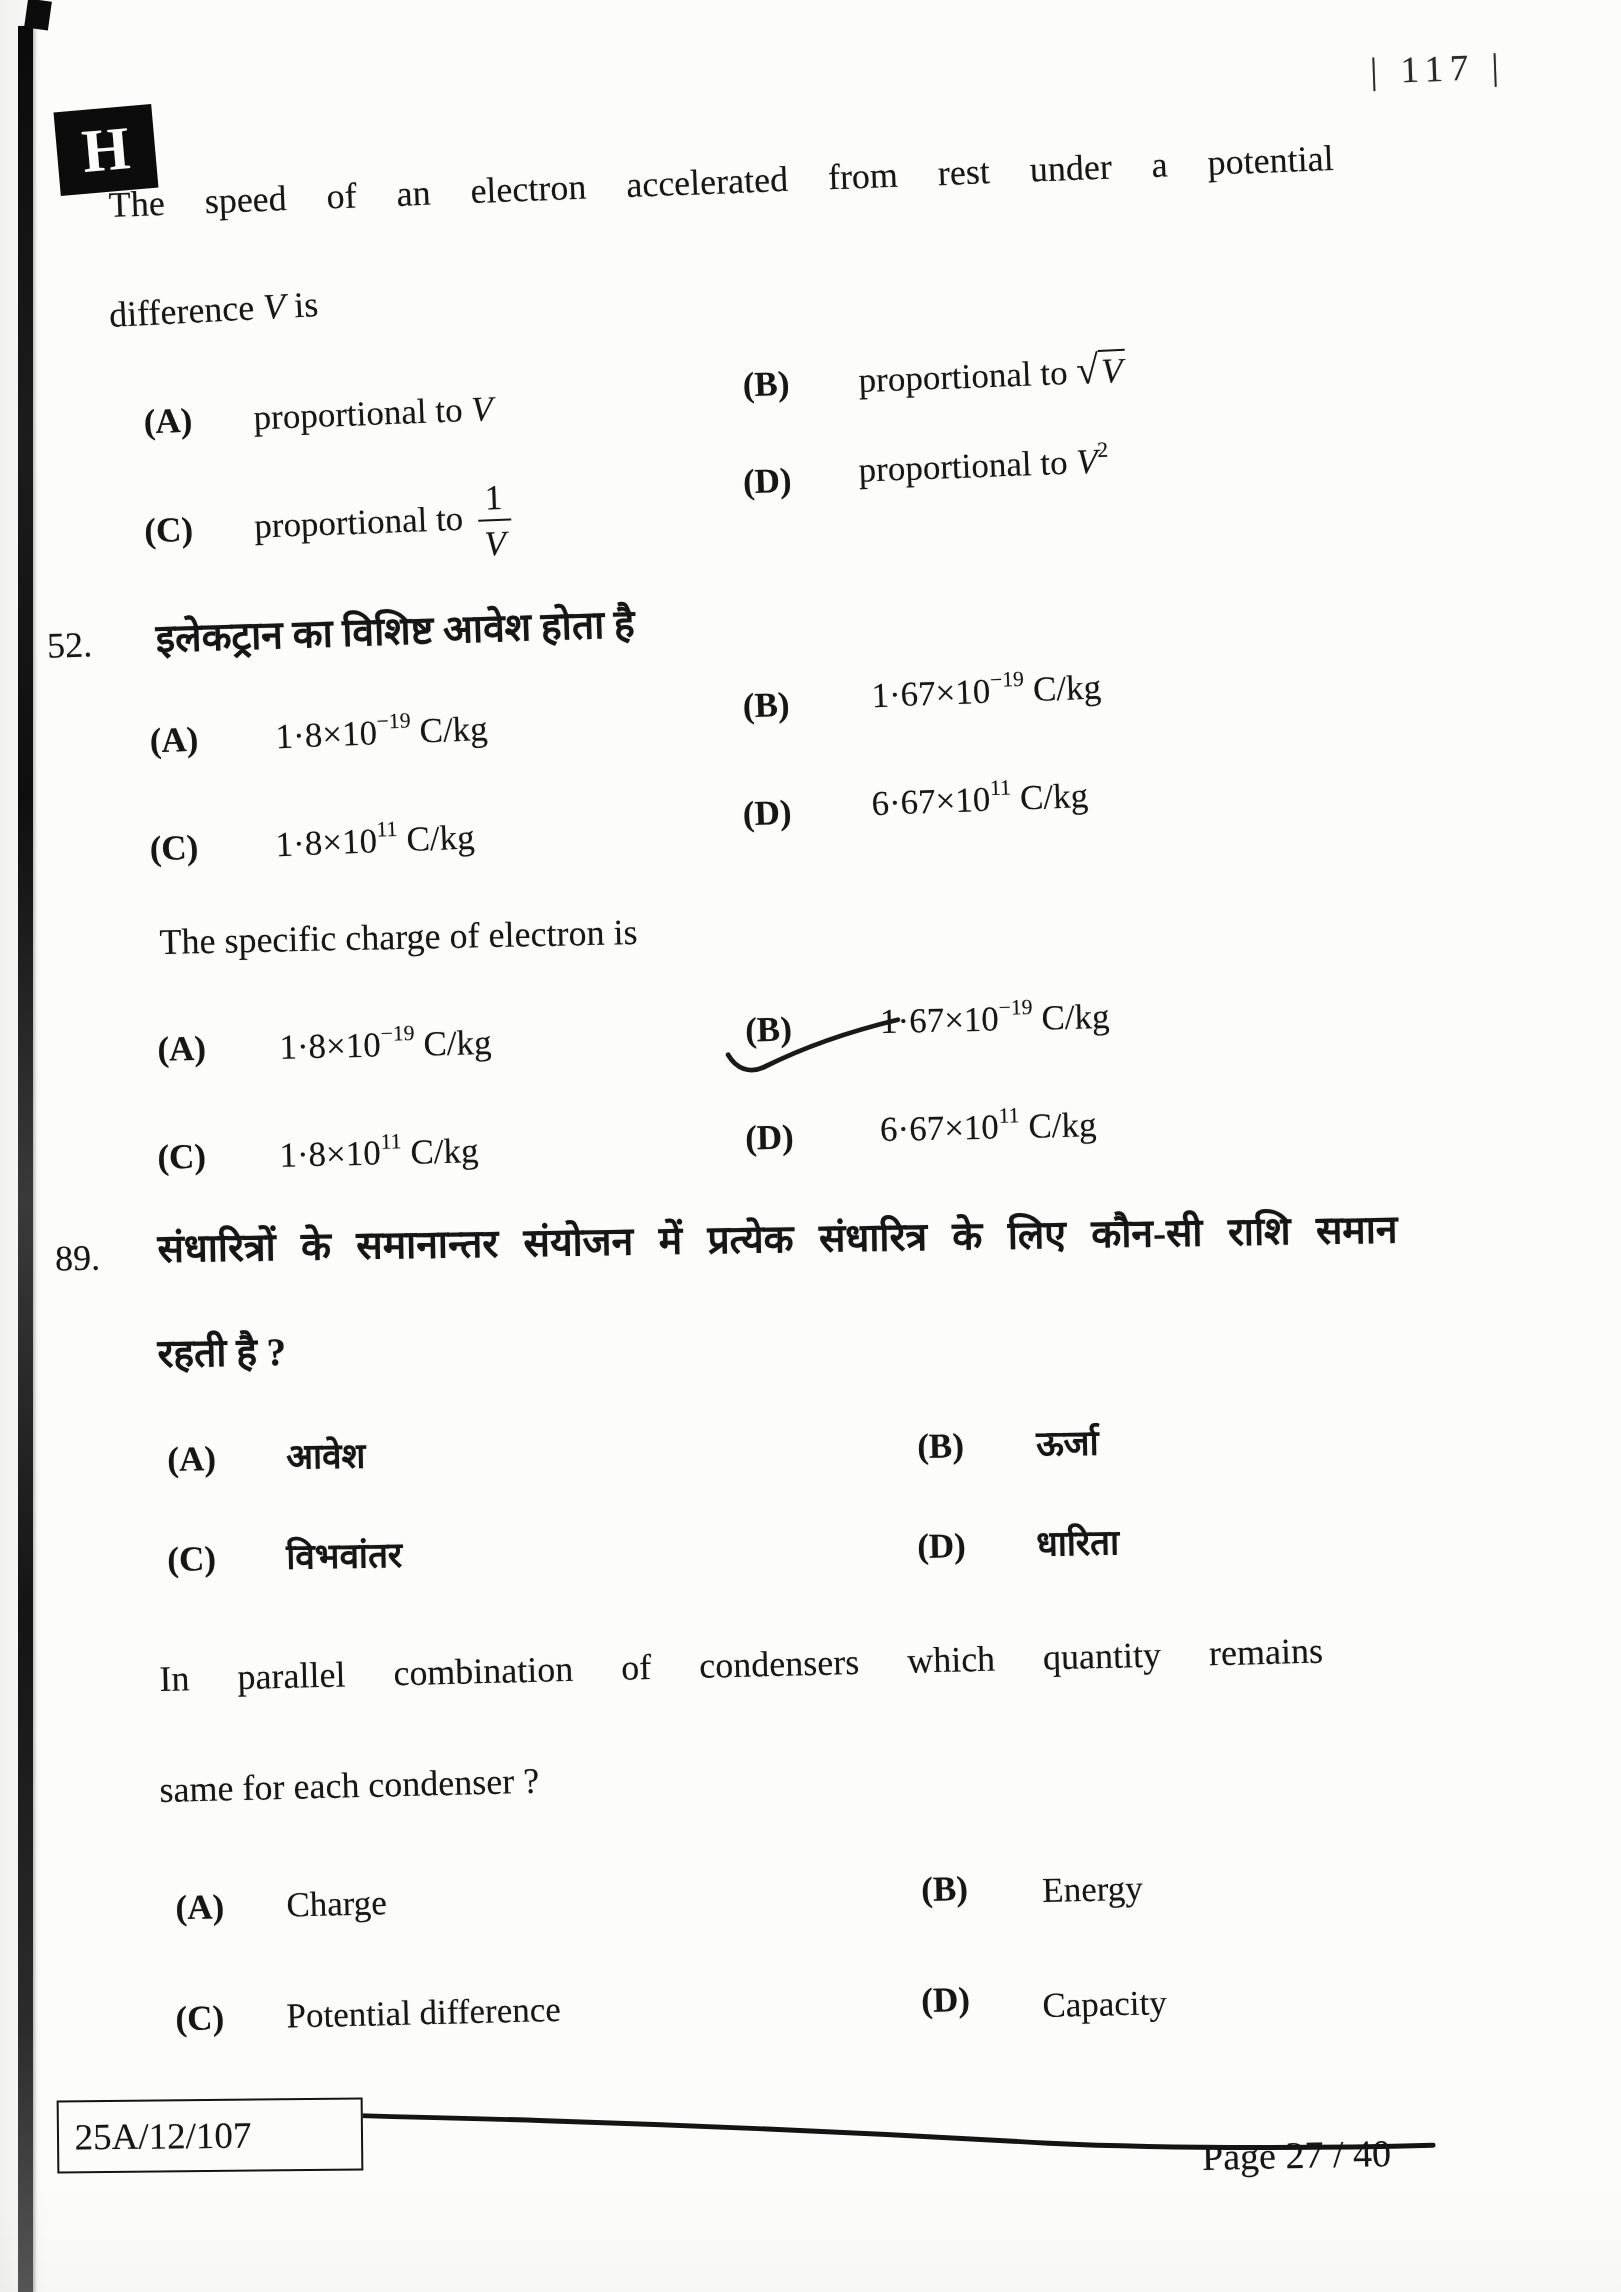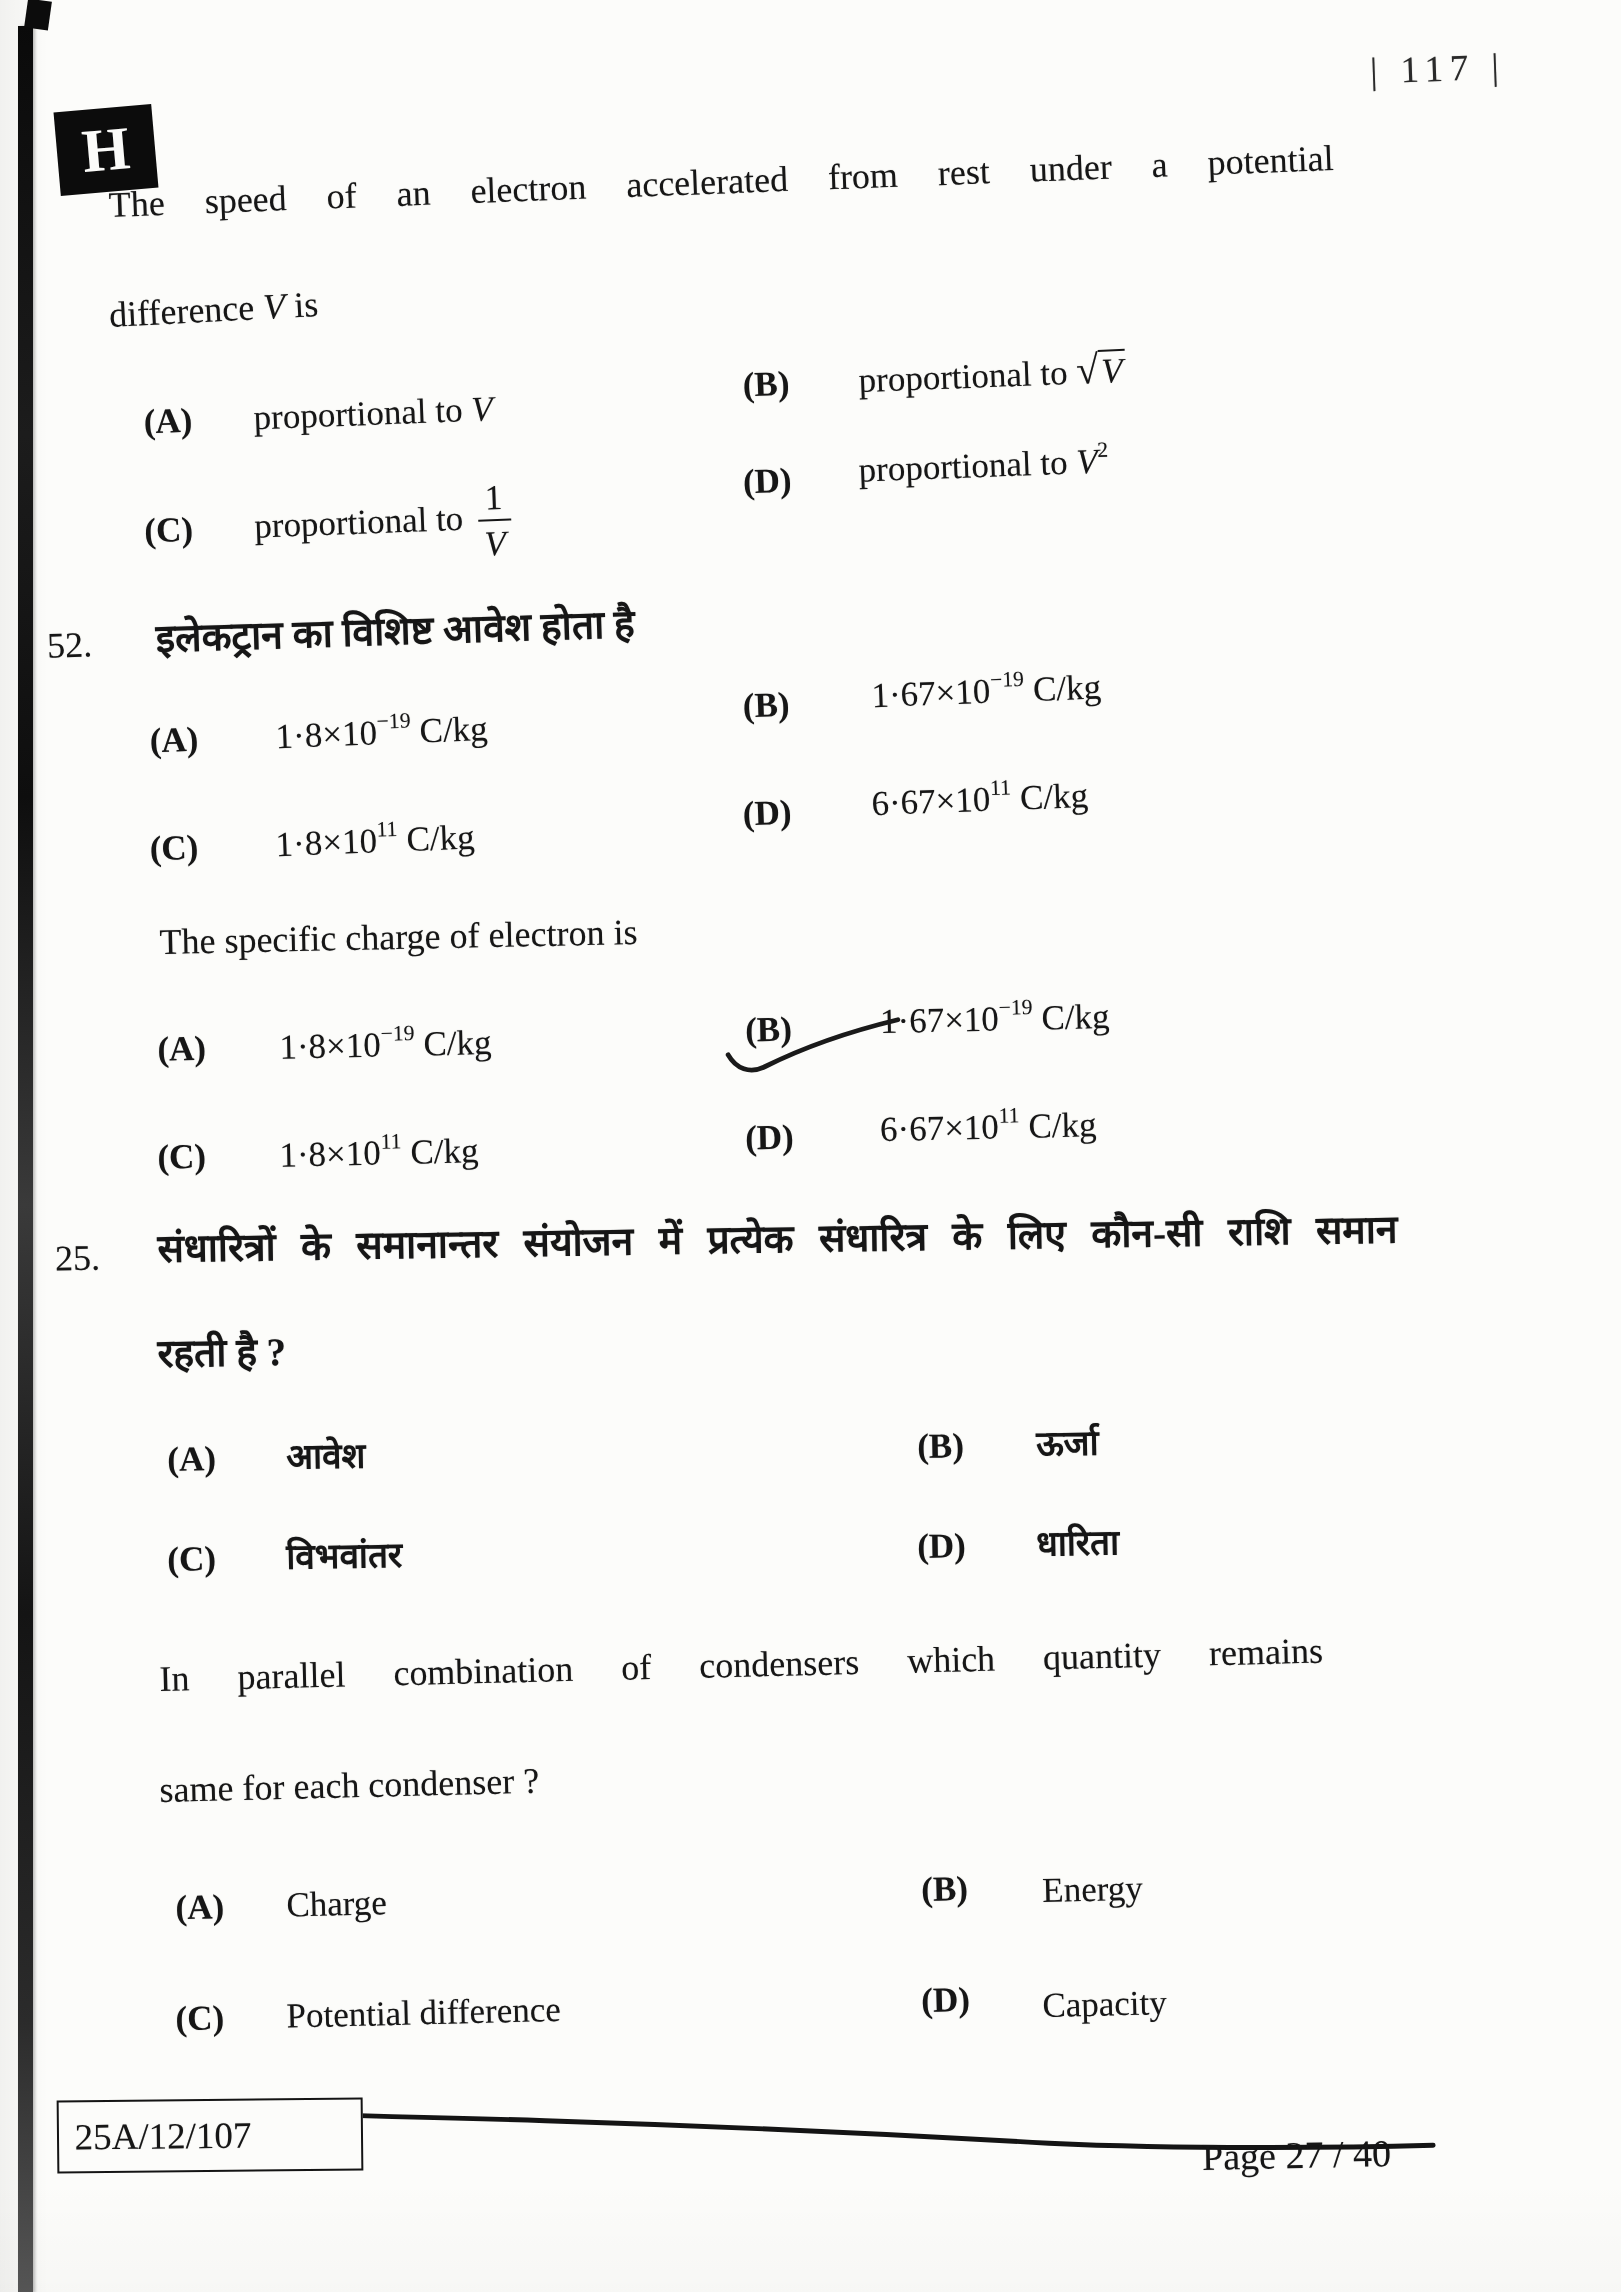--- a/index.html
+++ b/index.html
@@ -156,21 +156,21 @@
       <span>1·8</span><span>×10</span><sup>11</sup>
       <span>C/kg</span>
     </span>
     <span class="cell optlab" style="left:639px; top:-5.9px;">(D)</span>
     <span class="cell" style="left:774px; top:-11.8px;">
       <span>6·67</span><span>×10</span><sup>11</sup>
       <span>C/kg</span>
     </span>
   </div>
 
-  <div class="abs ln num" style="left:55px; top:1237px; transform:rotate(-1deg);">25.</div>
+  <div class="abs ln num" style="left:55px; top:1237px; transform:rotate(-1deg);">89.</div>
   <div class="abs ln hi" style="left:157px; top:1220px; transform:rotate(-0.9deg); transform-origin:left top; word-spacing:15.7px;">संधारित्रों के समानान्तर संयोजन में प्रत्येक संधारित्र के लिए कौन-सी राशि समान</div>
   <div class="abs ln hi" style="left:157px; top:1325px; transform:rotate(-0.9deg); transform-origin:left top;">रहती है ?</div>
 
   <div class="row" style="top:1441px; transform:rotate(-1deg); transform-origin:left top;">
     <span class="cell optlab" style="left:61px;">(A)</span>
     <span class="cell hi" style="left:180px; top:-5.9px;">आवेश</span>
     <span class="cell optlab" style="left:811px;">(B)</span>
     <span class="cell hi" style="left:930px; top:-5.9px;">ऊर्जा</span>
   </div>
   <div class="row" style="top:1541px; transform:rotate(-1deg); transform-origin:left top;">

